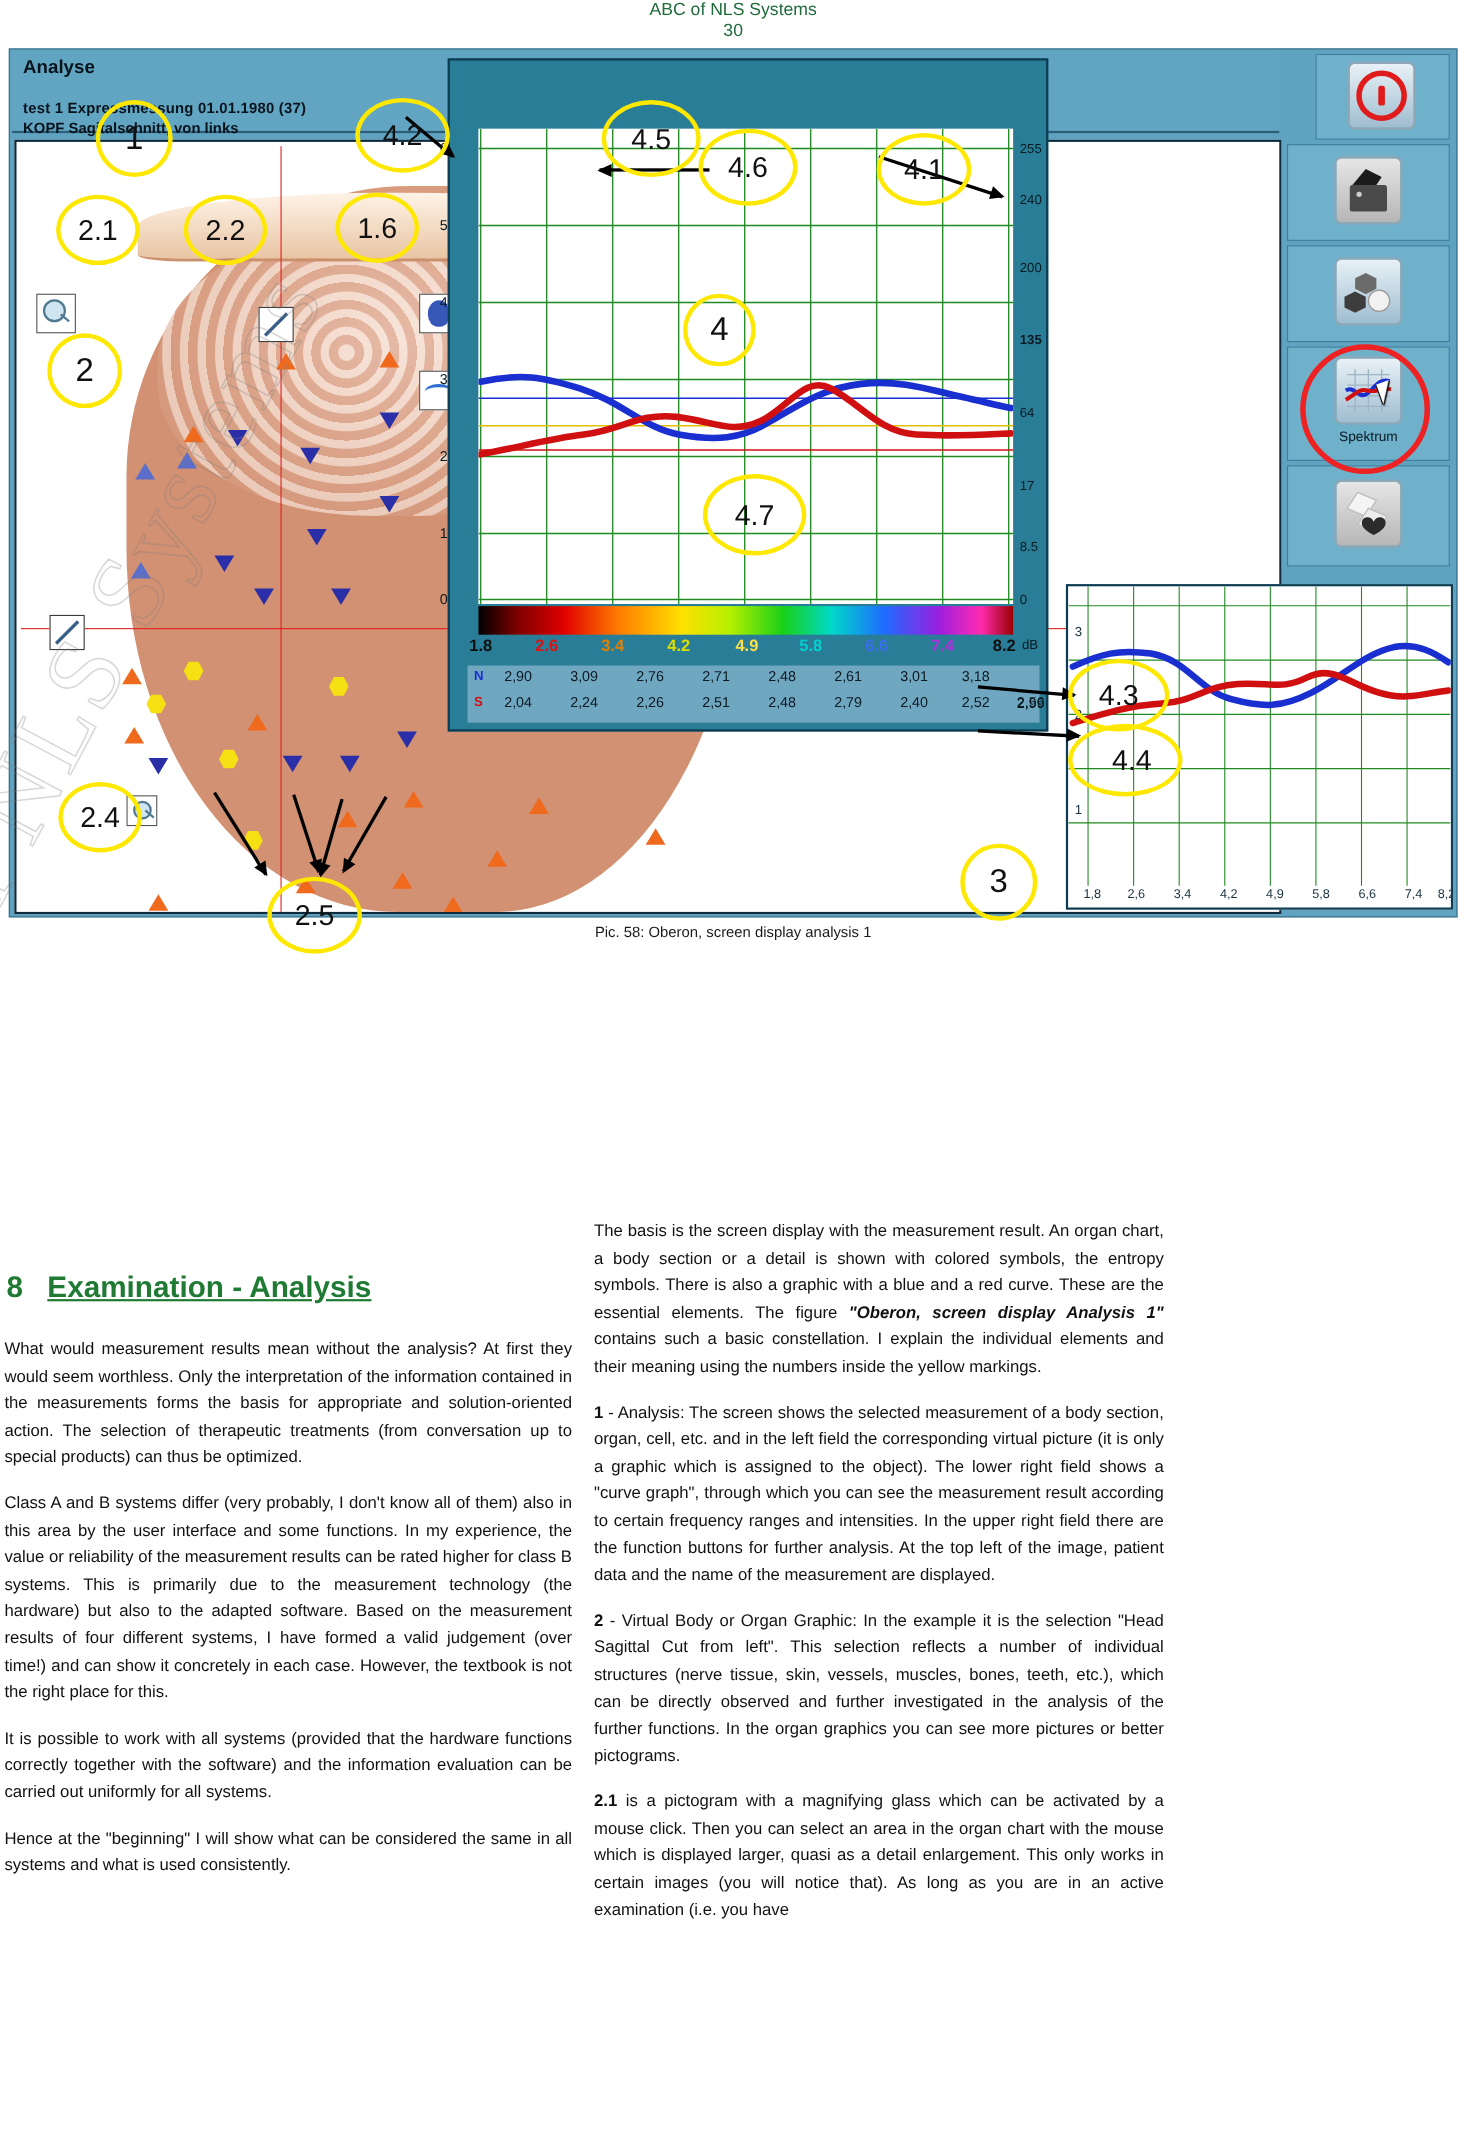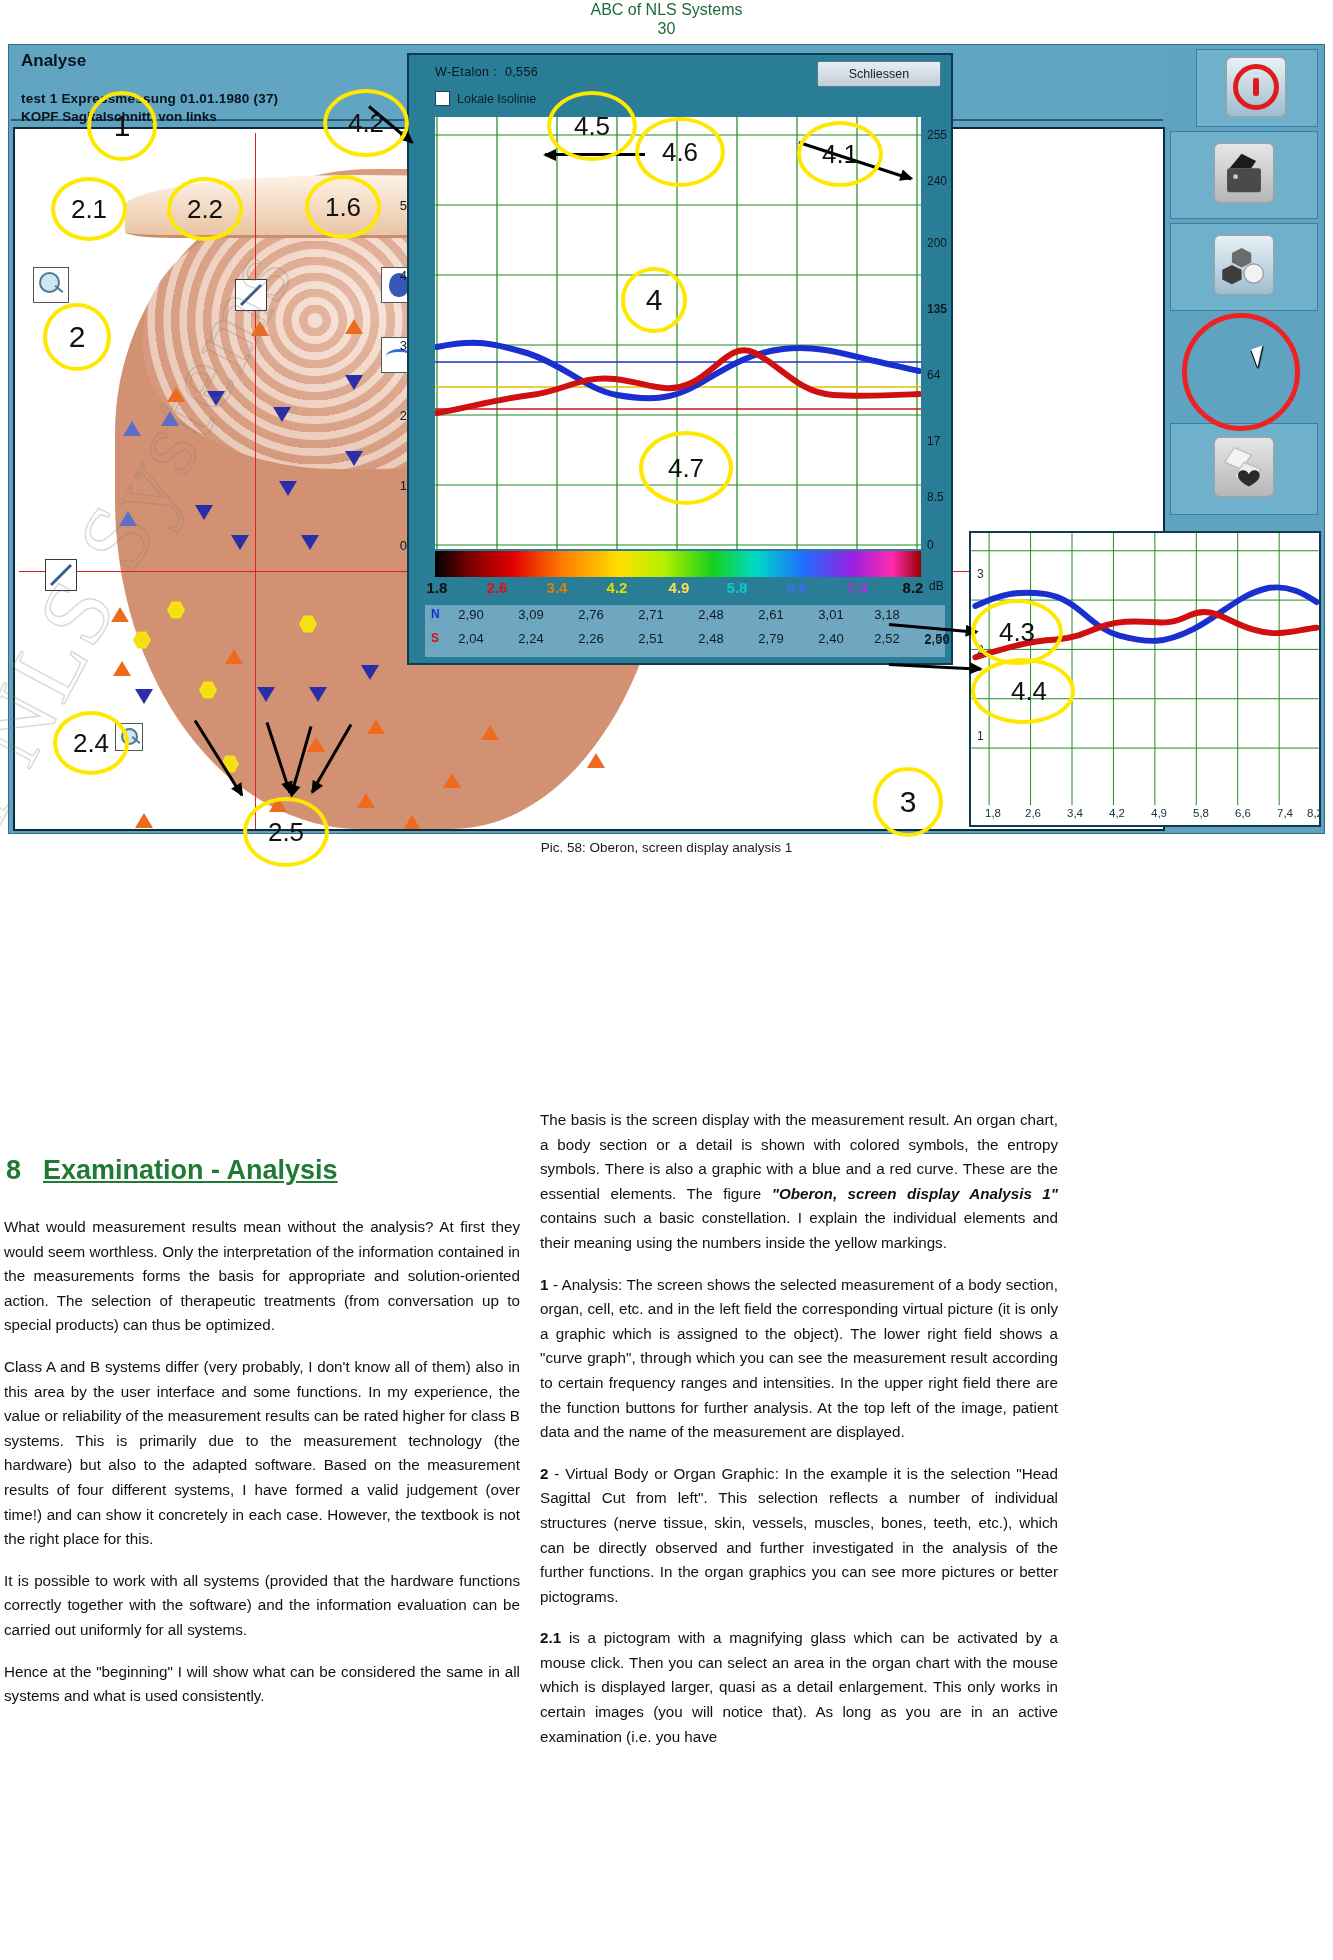--- a/index.html
+++ b/index.html
@@ -372,44 +372,52 @@
     </div>
     <div class="rsec" style="left:4px;top:176px;width:148px;height:88px;">
       <div class="tbtn" style="left:42px;top:10px;">
         <svg viewBox="0 0 48 48" style="width:100%;height:100%;">
           <polygon points="22,10 30,14 30,22 22,26 14,22 14,14" fill="#6b6b6b"></polygon>
           <polygon points="14,24 22,28 22,36 14,40 6,36 6,28" fill="#3d3d3d"></polygon>
           <circle cx="32" cy="31" r="8" fill="#f2f2f2" stroke="#9a9a9a"></circle>
         </svg>
       </div>
     </div>
+    <div class="rsec" style="left:4px;top:268px;width:148px;height:104px;">
+      <div class="tbtn" style="left:42px;top:8px;">
+        <svg viewBox="0 0 48 48" style="width:100%;height:100%;">
+          <g stroke="#9fb4c2" stroke-width="1">
+            <line x1="8" y1="12" x2="40" y2="12"></line>
+                <line x1="8" y1="20" x2="40" y2="20"></line>
+            <line x1="8" y1="28" x2="40" y2="28"></line>
+                <line x1="8" y1="36" x2="40" y2="36"></line>
+            <line x1="14" y1="8" x2="14" y2="40"></line>
+                <line x1="24" y1="8" x2="24" y2="40"></line>
+            <line x1="34" y1="8" x2="34" y2="40"></line>
+          </g>
+          <path d="M7,24 C13,20 16,30 22,27 C28,24 31,14 40,17" fill="none" stroke="#1a2fd0" stroke-width="3"></path>
+          <path d="M7,31 C13,28 17,22 23,24 C29,26 33,22 41,23" fill="none" stroke="#d01010" stroke-width="3"></path>
+        </svg>
+      </div>
+      <div class="lbl-spek" style="top:74px;">Spektrum</div>
+    </div>
     <div class="rsec" style="left:4px;top:376px;width:148px;height:92px;">
       <div class="tbtn grey" style="left:42px;top:12px;">
         <svg viewBox="0 0 48 48" style="width:100%;height:100%;">
           <polygon points="16,8 30,14 22,26 8,20" fill="#f4f4f4" stroke="#bdbdbd"></polygon>
           <polygon points="24,20 38,26 30,38 16,32" fill="#ececec" stroke="#bdbdbd"></polygon>
           <path d="M28,30 c2,-5 9,-4 9,1 c0,5 -9,9 -9,9 c0,0 -9,-4 -9,-9 c0,-5 7,-6 9,-1z" fill="#2b2b2b"></path>
         </svg>
       </div>
     </div>
     <div class="red-circle" style="left:16px;top:266px;"></div>
     <div class="cursor" style="left:88px;top:300px;"></div>
   </div>
 
   <div class="spec-dlg">
-    <div class="spec-head">
-      <div class="wetalon">
-        <span>W-Etalon :</span>&nbsp;&nbsp;<span>0,556</span>
-      </div>
-      <div class="btn-close">Schliessen</div>
-      <div class="chk-row">
-        <div class="chk-box"></div>
-        <div class="chk-lbl">Lokale Isolinie</div>
-      </div>
-    </div>
 
     <div class="yax">
       <span class="ylab" style="top:18px;">6</span>
       <span class="ylab" style="top:88px;">5</span>
       <span class="ylab" style="top:158px;">4</span>
       <span class="ylab" style="top:228px;">3</span>
       <span class="ylab" style="top:298px;">2</span>
       <span class="ylab" style="top:368px;">1</span>
       <span class="ylab" style="top:428px;">0</span>
     </div>

